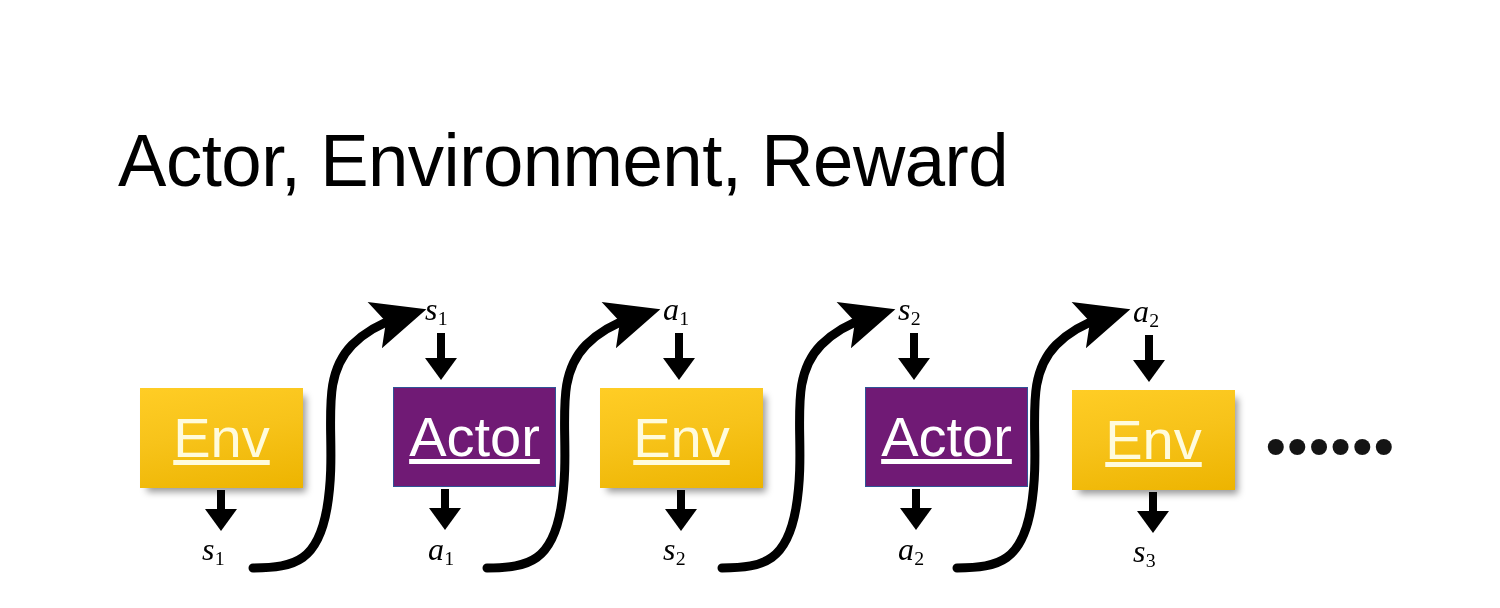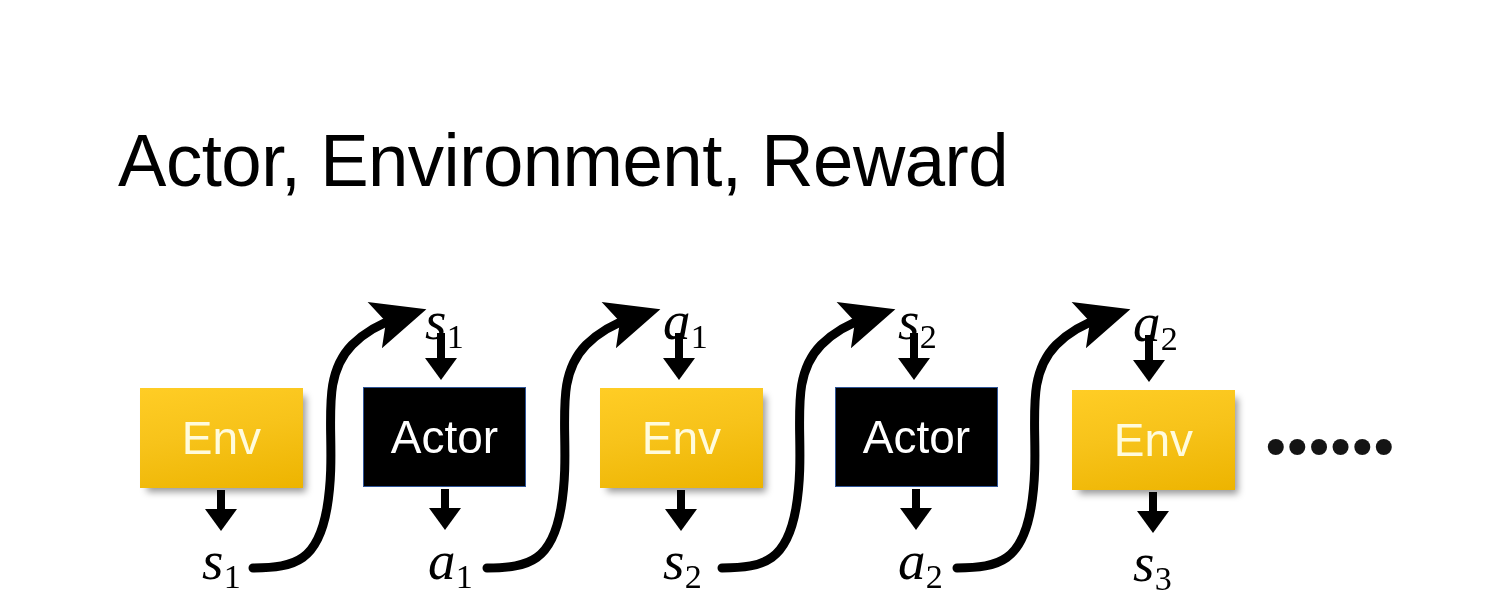--- a/index.html
+++ b/index.html
@@ -19,40 +19,42 @@
   }
 
   
   .node{
     position:absolute;width:163px;height:100px;
     display:flex;align-items:center;justify-content:center;
     box-sizing:border-box;
   }
   .node .node-label{
     font-family:"Liberation Sans", sans-serif;
-    font-size:46px;font-weight:400;line-height:1;
+    font-size:56px;font-weight:400;line-height:1;
     white-space:nowrap;
+    text-decoration:underline;
   }
   .node.env{
     background:linear-gradient(170deg,#FFCD25 0%,#F7C31A 45%,#EDB400 100%);
     box-shadow:5px 6px 7px -2px rgba(0,0,0,0.40);
   }
   .node.env .node-label{color:#FFFBDC;}
   .node.actor{
-    background:#000000;
+    background:#701a75;
     border:1px solid #2E5497;
+    margin-left:30px;
   }
   .node.actor .node-label{color:#FFFFFF;}
 
   
   .mlab{
     position:absolute;
     font-family:"Liberation Serif", serif;
     font-style:italic;
-    font-size:55px;color:#000;
+    font-size:32px;color:#000;
     white-space:nowrap;line-height:1;
   }
   .mlab sub{
     font-size:0.62em;font-style:normal;
     vertical-align:baseline;position:relative;top:0.26em;left:0.01em;
   }
 
   
   svg.arrows{position:absolute;left:0;top:0;width:1500px;height:608px;overflow:visible;}
 

